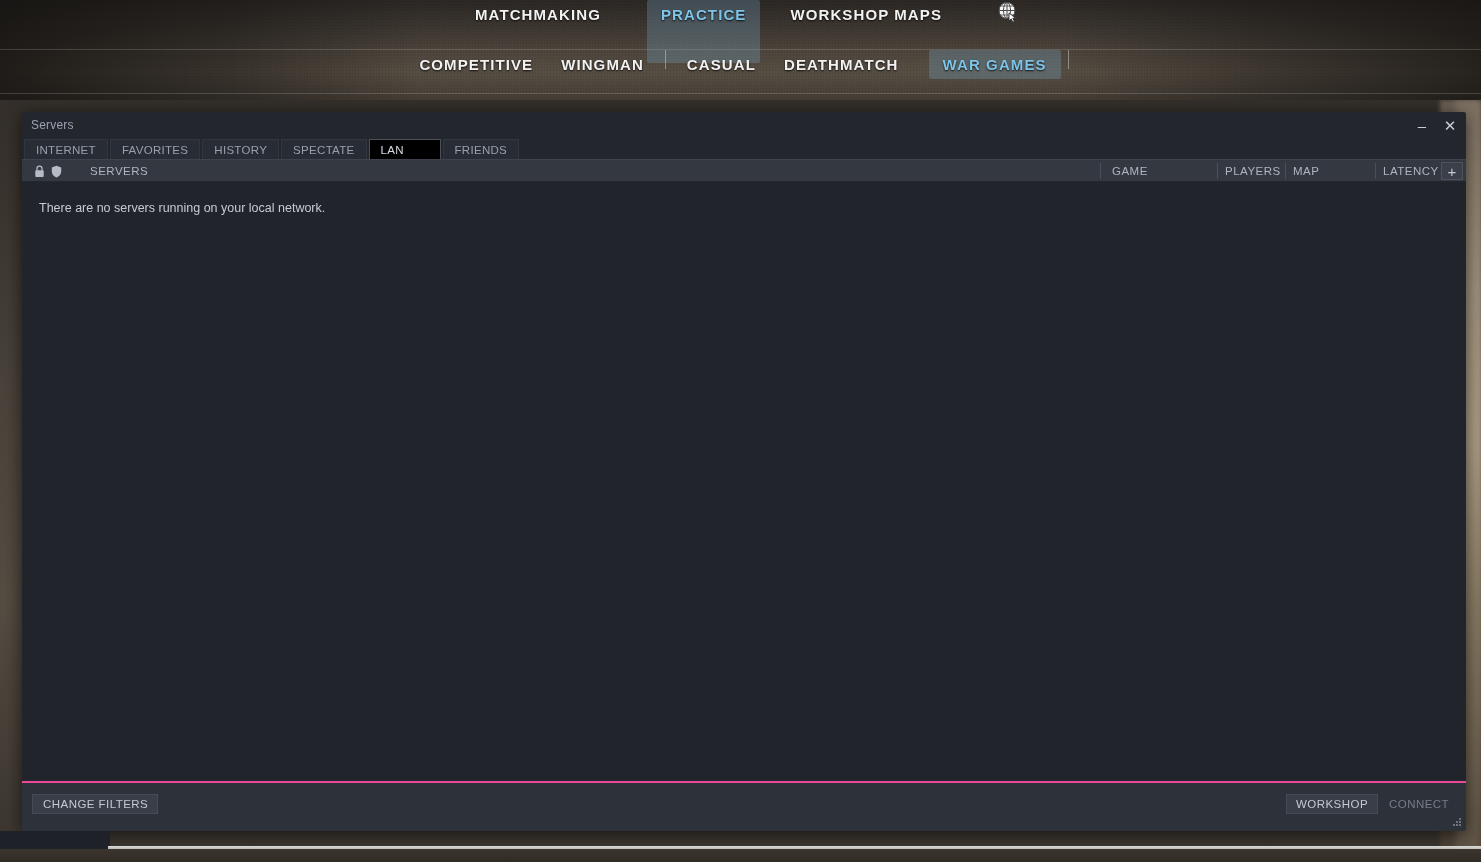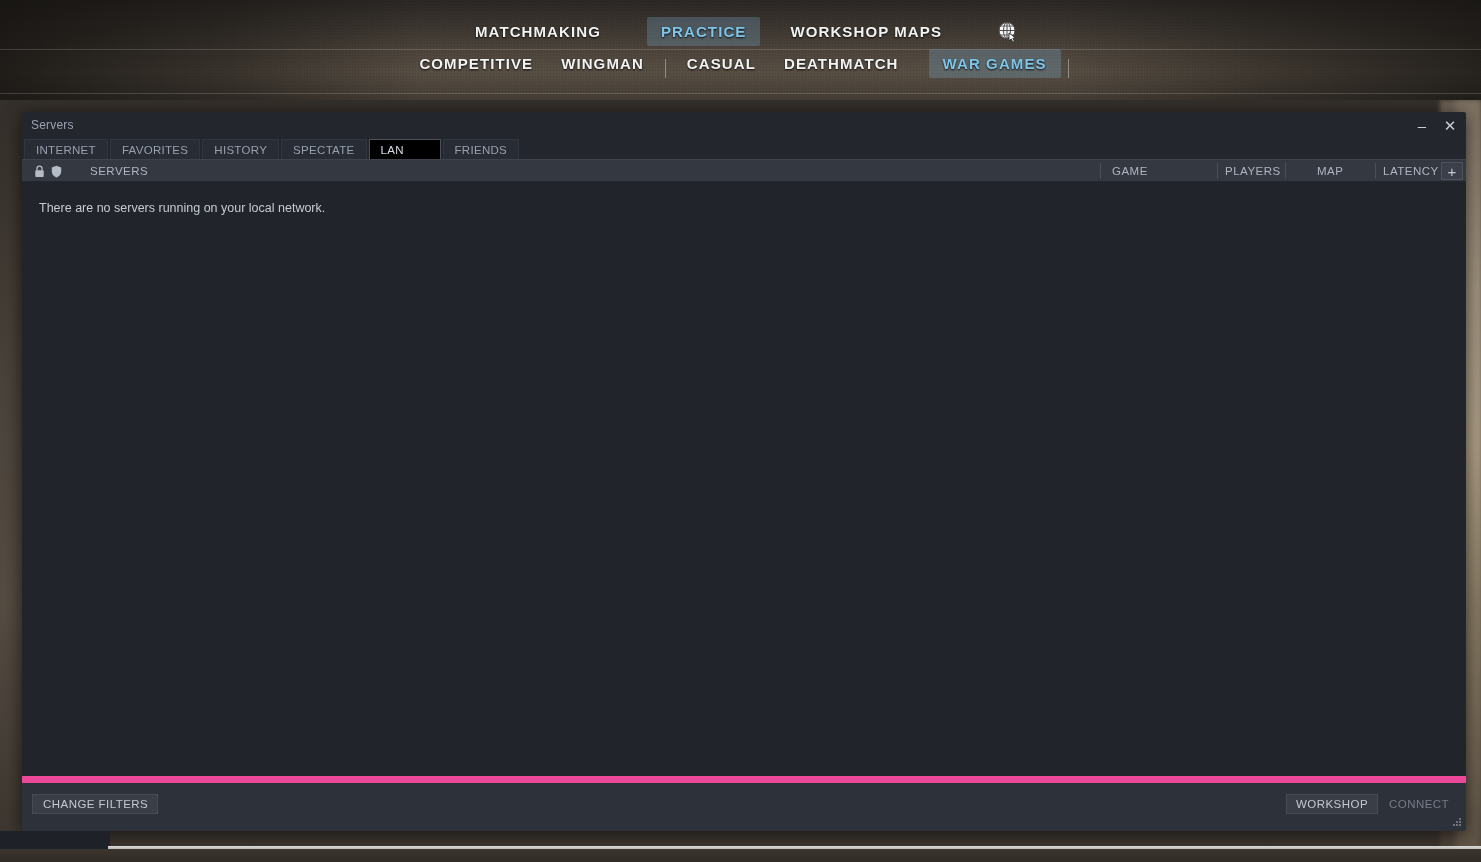--- a/index.html
+++ b/index.html
@@ -45,25 +45,25 @@
     position:absolute; right:0; top:0; width:420px; height:100px;
     background:linear-gradient(270deg,rgba(20,18,16,.72) 0%,rgba(20,18,16,.35) 55%,rgba(20,18,16,0) 100%);
   }
   .nav-hairline{
     position:absolute; left:0; width:1481px; height:1px;
     background:rgba(255,255,255,.16);
   }
 
   #row1{
     position:absolute; left:0; top:0; width:1481px; height:63px;
-    display:flex; align-items:center; justify-content:center; gap:16px;
+    display:flex; justify-content:center; gap:16px;
   }
   #row2{
-    position:absolute; left:0; top:34px; width:1481px; height:44px;
-    display:flex; align-items:flex-end; justify-content:center; gap:0;
+    position:absolute; left:0; top:50px; width:1481px; height:44px;
+    display:flex; align-items:flex-start; justify-content:center; gap:0;
   }
   .navitem{
     font-size:15px; font-weight:bold; letter-spacing:1.1px;
     color:#f2f2f2; padding:6px 14px; white-space:nowrap;
     text-shadow:0 1px 2px rgba(0,0,0,.85);
   }
   .navitem.active{
     color:#7ec4e8; background:rgba(120,165,195,.30);
     border-radius:2px;
     margin-left:16px;
@@ -143,21 +143,21 @@
   #add-col-btn{
     position:absolute; right:3px; top:2px; width:22px; height:18px;
     border:1px solid #4d525c; background:#3b3f49;
     display:flex; align-items:center; justify-content:center;
     color:#c3c9d2; font-size:15px; line-height:1;
   }
 
   
   #list-body{
     position:relative; height:601px; background:#21242b;
-    border-bottom:7px solid #ec4899;
+    border-bottom:2px solid #ec4899;
   }
   #empty-msg{
     position:absolute; left:17px; top:19px;
     font-size:12.5px; color:#c5cbd4;
   }
 
   
   #dialog-footer{
     position:relative; height:47px; background:#2d3139;
   }
@@ -265,21 +265,21 @@
       <svg width="11" height="13" viewBox="0 0 11 13">
         <path d="M5.5 0.7 L10.2 2.4 V6.6 C10.2 9.6 8.1 11.6 5.5 12.4 C2.9 11.6 0.8 9.6 0.8 6.6 V2.4 Z" fill="#b6bcc6"></path>
       </svg>
     </span>
     <span class="colh" style="left:68px;">SERVERS</span>
     <span class="coldiv" style="left:1078px;"></span>
     <span class="colh" style="left:1090px;">GAME</span>
     <span class="coldiv" style="left:1195px;"></span>
     <span class="colh" style="left:1203px;">PLAYERS</span>
     <span class="coldiv" style="left:1263px;"></span>
-    <span class="colh" style="left:1271px;margin-left:24px;">MAP</span>
+    <span class="colh" style="left:1271px;">MAP</span>
     <span class="coldiv" style="left:1353px;"></span>
     <span class="colh" style="left:1361px;">LATENCY</span>
     <span class="colh" style="left:1417px; font-size:8px;">▲</span>
     <span id="add-col-btn">+</span>
   </div>
 
   <div id="list-body">
     <div id="empty-msg">There are no servers running on your local network.</div>
   </div>
 

